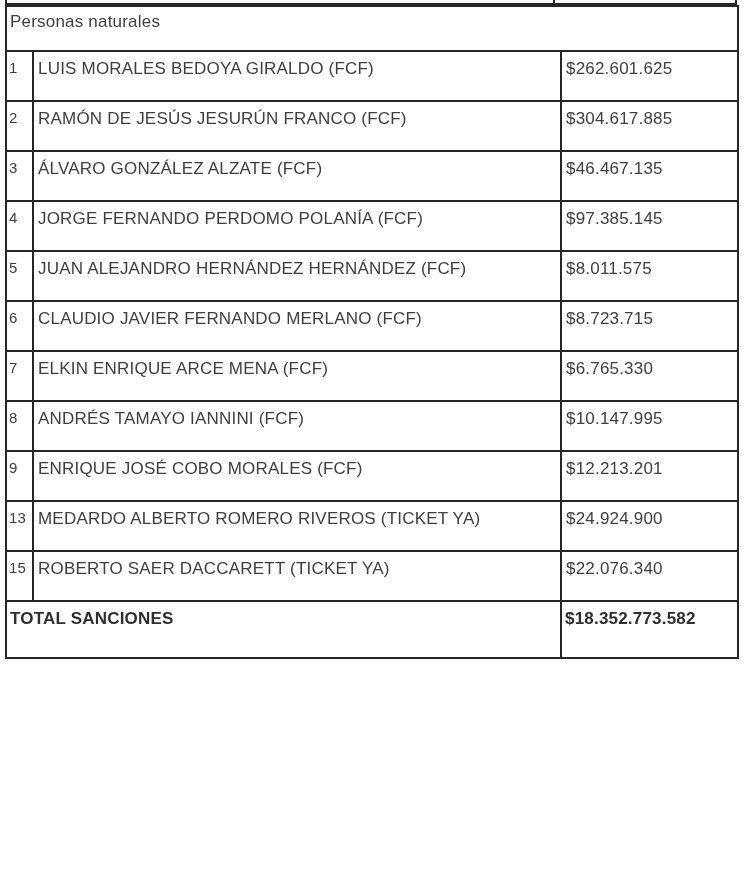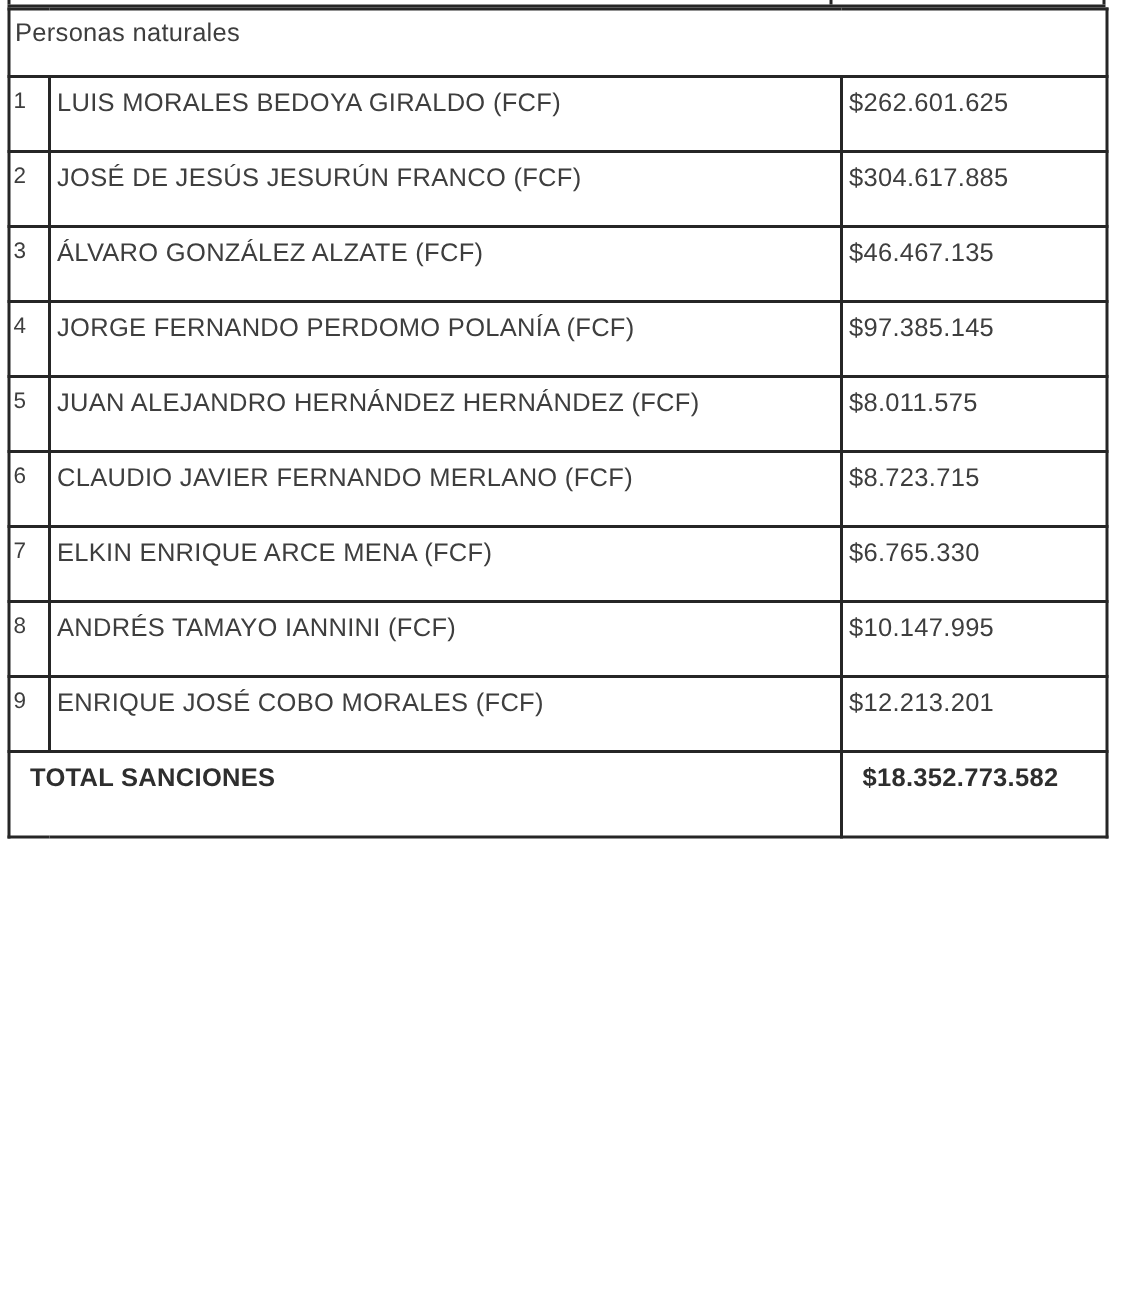--- a/index.html
+++ b/index.html
@@ -56,21 +56,21 @@
   col.c-name   { width: 528px; }
   col.c-amount { width: 177px; }
 
   tr.header-row td  { height: 38px; padding-top: 5px; padding-left: 3px; }
   tr.data-row td    { height: 41px; }
   tr.data-row td.num-cell { padding-left: 2px; font-size: 15px; }
   tr.total-row td   {
     height: 48px;
     font-weight: 700;
     color: #2e2e2e;
-    padding-left: 13px;
+    padding-left: 3px;
   }
 </style>
 </head>
 <body>
 
 <div class="sheet">
 
   <div class="top-sliver">
     <span class="vline vl-left"></span>
     <span class="vline vl-mid"></span>
@@ -88,21 +88,21 @@
         <td colspan="3">Personas naturales</td>
       </tr>
 
       <tr class="data-row">
         <td class="num-cell">1</td>
         <td>LUIS MORALES BEDOYA GIRALDO (FCF)</td>
         <td>$262.601.625</td>
       </tr>
       <tr class="data-row">
         <td class="num-cell">2</td>
-        <td>JOSÉ DE JESÚS JESURÚN FRANCO (FCF)</td>
+        <td>RAMÓN DE JESÚS JESURÚN FRANCO (FCF)</td>
         <td>$304.617.885</td>
       </tr>
       <tr class="data-row">
         <td class="num-cell">3</td>
         <td>ÁLVARO GONZÁLEZ ALZATE (FCF)</td>
         <td>$46.467.135</td>
       </tr>
       <tr class="data-row">
         <td class="num-cell">4</td>
         <td>JORGE FERNANDO PERDOMO POLANÍA (FCF)</td>
@@ -126,20 +126,30 @@
       <tr class="data-row">
         <td class="num-cell">8</td>
         <td>ANDRÉS TAMAYO IANNINI (FCF)</td>
         <td>$10.147.995</td>
       </tr>
       <tr class="data-row">
         <td class="num-cell">9</td>
         <td>ENRIQUE JOSÉ COBO MORALES (FCF)</td>
         <td>$12.213.201</td>
       </tr>
+      <tr class="data-row">
+        <td class="num-cell">13</td>
+        <td>MEDARDO ALBERTO ROMERO RIVEROS (TICKET YA)</td>
+        <td>$24.924.900</td>
+      </tr>
+      <tr class="data-row">
+        <td class="num-cell">15</td>
+        <td>ROBERTO SAER DACCARETT (TICKET YA)</td>
+        <td>$22.076.340</td>
+      </tr>
 
       <tr class="total-row">
         <td colspan="2">TOTAL SANCIONES</td>
         <td>$18.352.773.582</td>
       </tr>
     </tbody>
   </table>
 
 </div>
 

